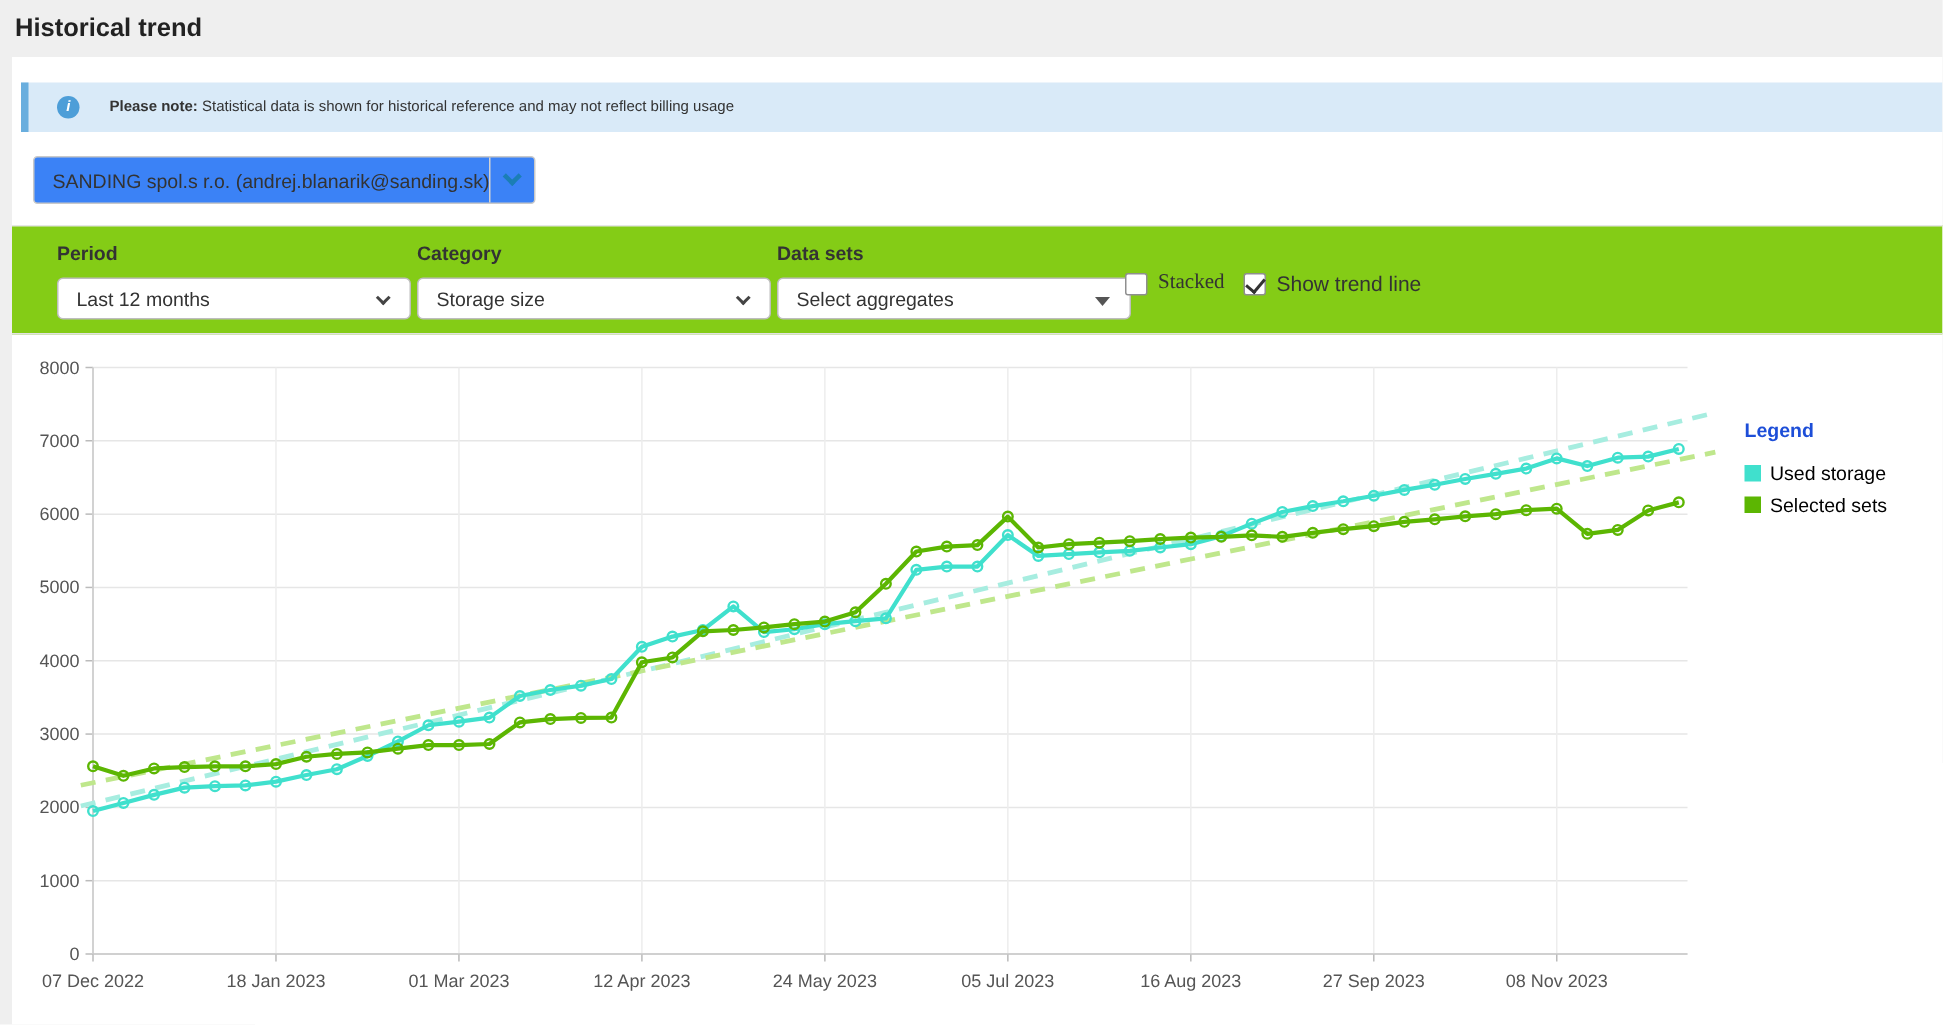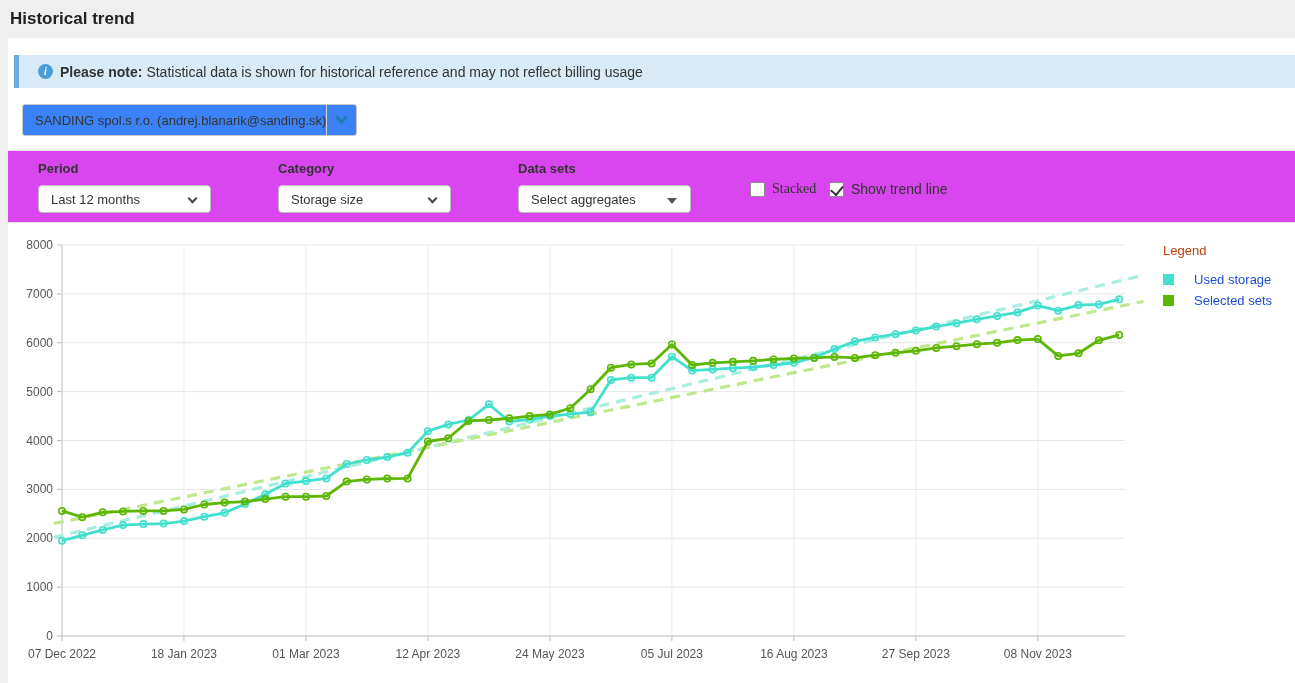--- a/index.html
+++ b/index.html
@@ -26,21 +26,21 @@
     background:#d9eaf8; border-left:5px solid #69aede;
     display:flex; align-items:center;
   }
   .info-icon {
     width:15px; height:15px; border-radius:50%;
     background:#4d9ed8; color:#fff;
     font-size:10px; font-weight:700; font-style:italic;
     display:flex; align-items:center; justify-content:center;
     margin-left:19px; flex:0 0 auto;
   }
-  .note-text { font-size:14px; margin-left:7px; color:#333; }
+  .note-text { font-size:10px; margin-left:20px; color:#333; }
   .note-text b { font-weight:700; }
   
   .company-select {
     position:absolute; left:14px; top:66px; width:335px; height:32px;
     background:#3b82f6; border:1px solid #c9c9c9; border-radius:3px;
     display:flex; align-items:center; cursor:pointer;
   }
   .company-select .val {
     flex:1 1 auto; font-size:13px; color:#333; padding:0 10px 0 12px;
     white-space:nowrap; overflow:hidden;
@@ -49,26 +49,26 @@
     flex:0 0 30px; height:100%; border-left:1px solid #d2d2d2;
     display:flex; align-items:center; justify-content:center;
   }
   .chev-blue {
     width:9px; height:9px; border-right:3px solid #1b7eb5; border-bottom:3px solid #1b7eb5;
     transform:rotate(45deg) translate(-2px,-2px);
   }
   
   .filter-bar {
     position:absolute; left:0; top:112px; width:1287px; height:73px;
-    background:#d946ef; border-top:1px solid #e6e6e6; border-bottom:1px solid #e2e2e2;
+    background:#84cc16; border-top:1px solid #e6e6e6; border-bottom:1px solid #e2e2e2;
   }
   .filter-col { position:absolute; top:10px; }
   .filter-col .flabel { font-size:13px; font-weight:700; color:#333; margin-bottom:9px; }
   .fselect {
-    width:173px; height:28px; background:#fff;
+    width:236px; height:28px; background:#fff;
     border:1px solid #bdbdbd; border-radius:4px;
     display:flex; align-items:center; position:relative; cursor:pointer;
   }
   .fselect .val { font-size:13px; color:#333; padding-left:12px; }
   .chev-dark {
     position:absolute; right:14px; top:9px;
     width:7px; height:7px;
     border-right:2px solid #444; border-bottom:2px solid #444;
     transform:rotate(45deg);
   }
@@ -87,24 +87,24 @@
     content:""; position:absolute; left:3px; top:0px;
     width:6px; height:10px;
     border-right:2px solid #333; border-bottom:2px solid #333;
     transform:rotate(40deg);
   }
   .clabel { font-size:14px; color:#333; margin-left:7px; }
   
   .chart-wrap { position:absolute; left:0; top:197px; width:1287px; height:448px; background:#fff; }
   svg text { font-family:"Liberation Sans","DejaVu Sans",sans-serif; }
   .legend { position:absolute; left:1155px; top:205px; }
-  .legend-title { font-size:13px; font-weight:400; color:#c2410c; margin-bottom:14px; }
+  .legend-title { font-size:13px; font-weight:700; color:#1d4ed8; margin-bottom:14px;margin-top:36px; }
   .legend-item { display:flex; align-items:center; margin-bottom:6px; }
   .legend-swatch { width:11px; height:11px; flex:0 0 auto; }
-  .legend-label { font-size:13px; color:#1d4ed8; margin-left:20px; }
+  .legend-label { font-size:13px; color:#000000; margin-left:6px; }
 </style>
 </head>
 <body>
 
 <div class="top-band"></div>
 <div class="page-title">Historical trend</div>
 
 <div class="card">
 
   <div class="note-bar">

